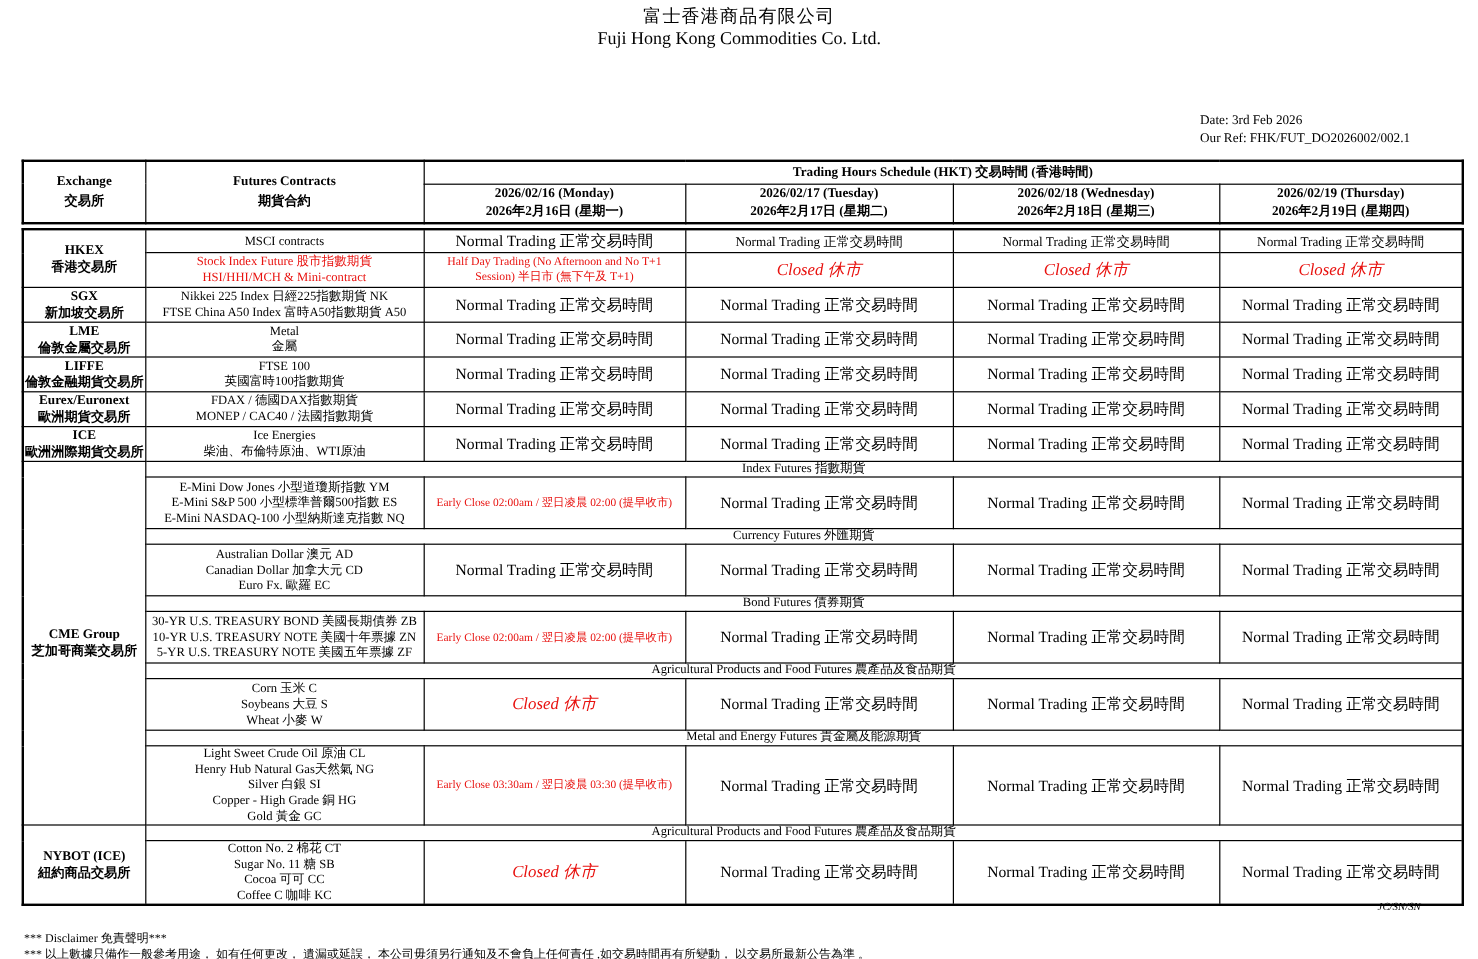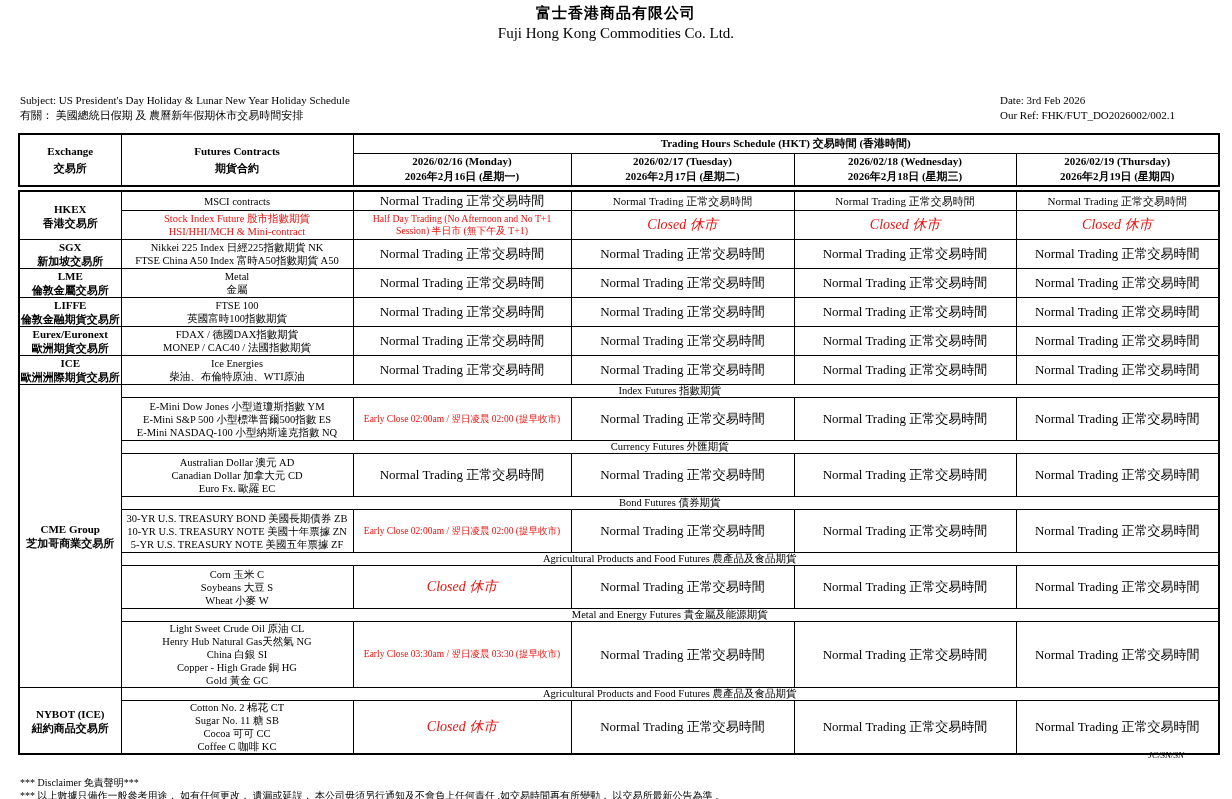--- a/index.html
+++ b/index.html
@@ -1,21 +1,21 @@
 <!DOCTYPE html>
 <html><head>
 <meta charset="utf-8">
 <style>
   html,body{margin:0;padding:0;background:#fff;}
   #page{position:relative;width:1232px;height:799px;background:#ffffff;
         font-family:"Liberation Serif","DejaVu Serif",serif;color:#000;}
 
   
   #title-block{position:absolute;top:4px;left:0;width:100%;text-align:center;}
-  #title-zh{font-size:15px;font-weight:bold;letter-spacing:1px;}
+  #title-zh{font-size:15px;font-weight:normal;letter-spacing:1px;}
   #title-en{font-size:15px;margin-top:2px;text-align:center;}
 
   
   #subject-block{position:absolute;left:20px;top:93px;font-size:11px;line-height:15px;}
   #date-block{position:absolute;left:1000px;top:93px;font-size:11px;line-height:15px;}
 
   
   table.t{border-collapse:collapse;table-layout:fixed;width:1200px;padding-left:12px;}
   table.t td{border:1px solid #000;padding:0;text-align:center;vertical-align:middle;overflow:hidden;}
   #header-table{position:absolute;left:18px;top:133px;border:2px solid #000;}
@@ -42,24 +42,20 @@
 </head>
 <body>
 
 <div id="page">
 
   <div id="title-block">
     <div id="title-zh">富士香港商品有限公司</div>
     <div id="title-en">Fuji Hong Kong Commodities Co. Ltd.</div>
   </div>
 
-  <div id="subject-block">
-    <div>Subject:  US President's Day Holiday &amp; Lunar New Year Holiday Schedule</div>
-    <div>有關：  美國總統日假期  及  農曆新年假期休市交易時間安排</div>
-  </div>
 
   <div id="date-block">
     <div>Date: 3rd Feb 2026</div>
     <div>Our Ref: FHK/FUT_DO2026002/002.1</div>
   </div>
 
   <table class="t" id="header-table">
     <colgroup>
       <col style="width:102px">
         <col style="width:232px">
@@ -274,21 +270,21 @@
       <td class="n">Normal Trading 正常交易時間</td>
       <td class="n">Normal Trading 正常交易時間</td>
     </tr>
     <tr style="height:13px">
       <td colspan="5" class="banner">Metal and Energy Futures 貴金屬及能源期貨</td>
     </tr>
     <tr style="height:57px">
       <td class="c">
         <div>Light Sweet Crude Oil 原油 CL</div>
         <div>Henry Hub Natural Gas天然氣 NG</div>
-        <div>China 白銀 SI</div>
+        <div>Silver 白銀 SI</div>
         <div>Copper - High Grade 銅 HG</div>
         <div>Gold 黃金 GC</div>
       </td>
       <td class="red early">Early Close 03:30am / 翌日凌晨 03:30 (提早收市)</td>
       <td class="n">Normal Trading 正常交易時間</td>
       <td class="n">Normal Trading 正常交易時間</td>
       <td class="n">Normal Trading 正常交易時間</td>
     </tr>
 
     <tr style="height:13px" class="grp">

